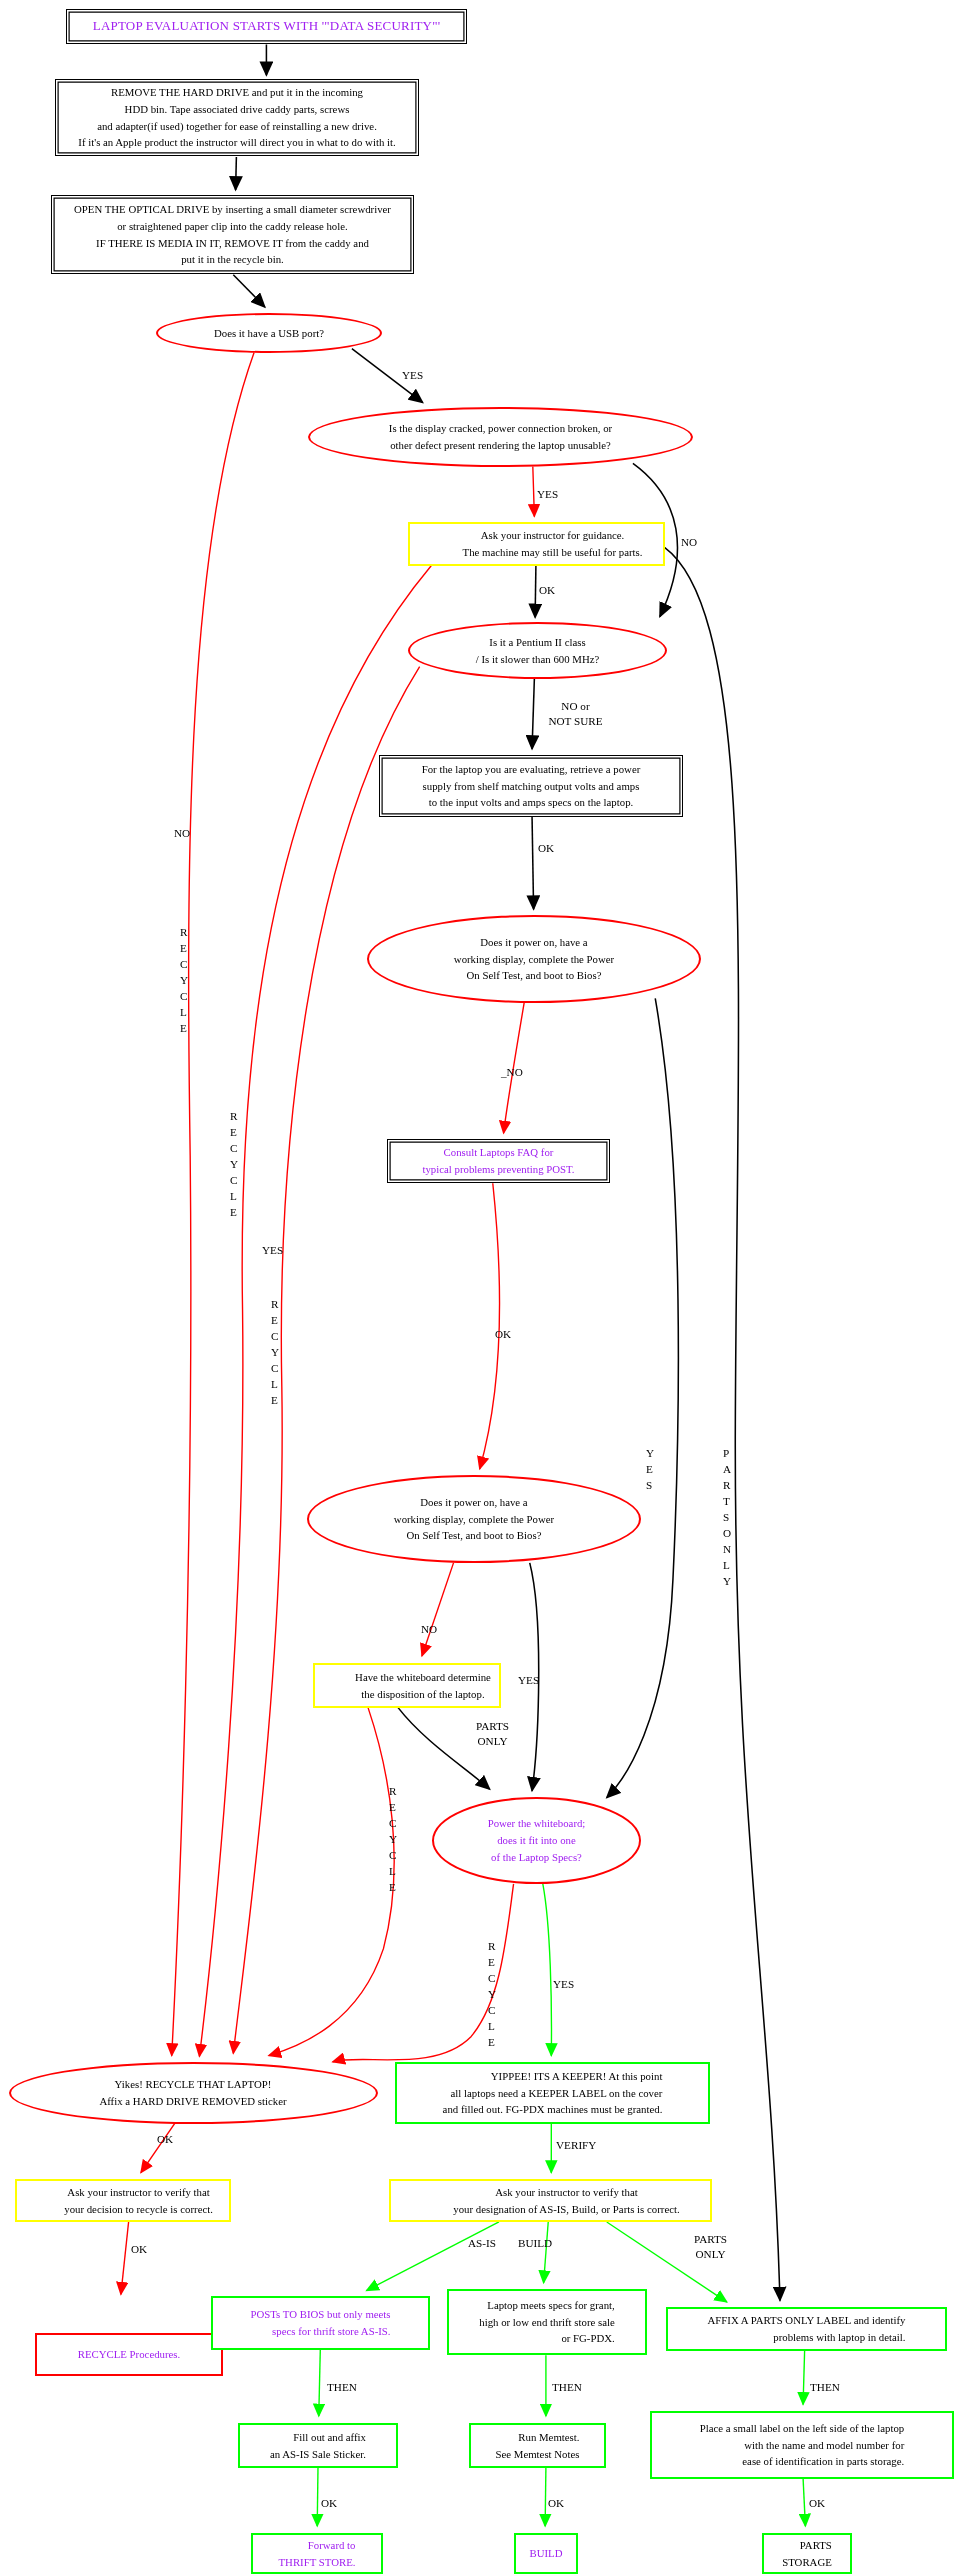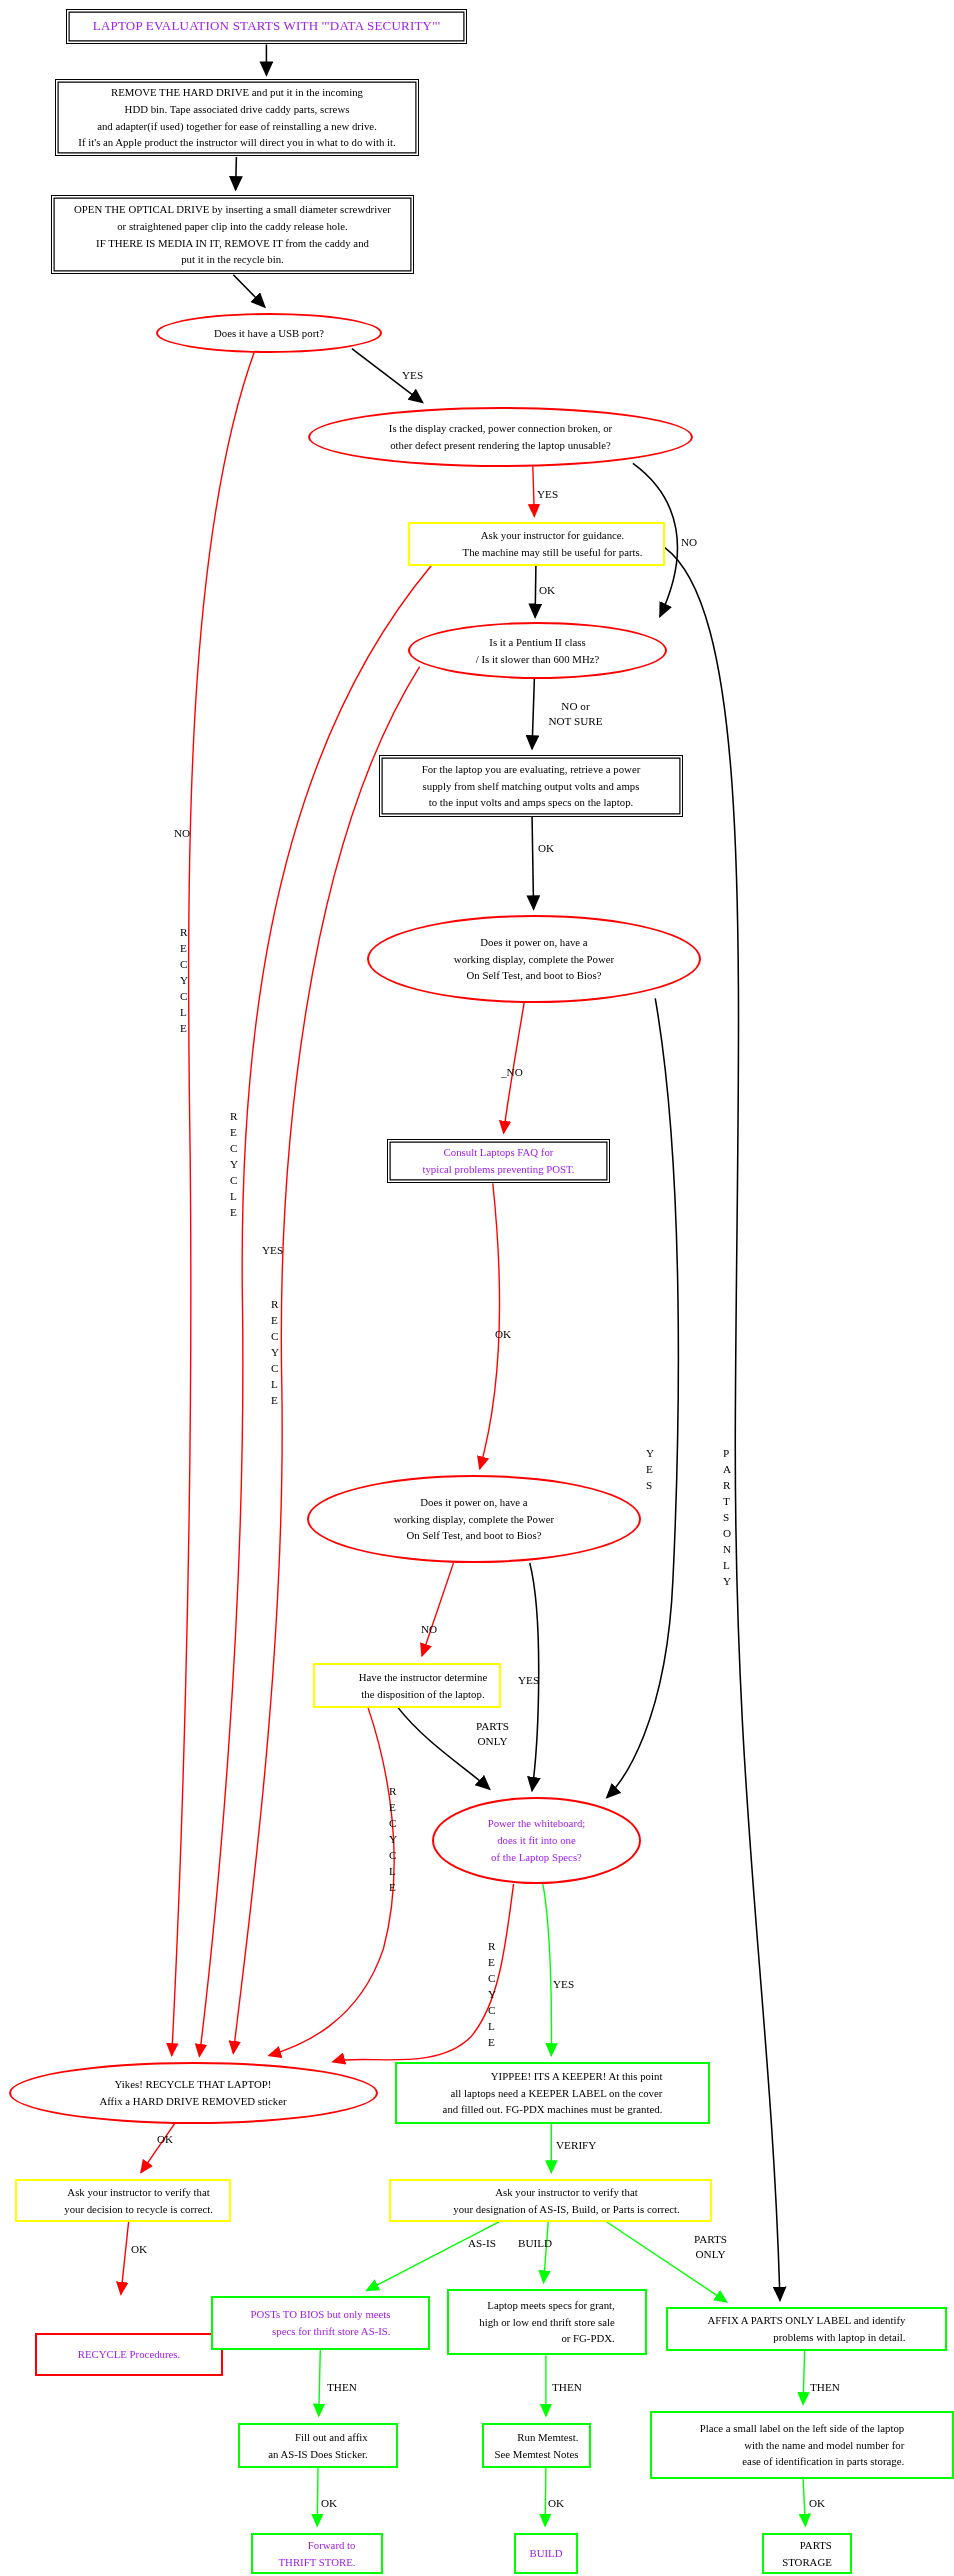--- a/index.html
+++ b/index.html
@@ -110,21 +110,21 @@
 working display, complete the Power
 On Self Test, and boot to Bios?</div>
 
   <div class="node dbl purple" style="left:387px;top:1139px;width:223px;height:44px">Consult Laptops FAQ for
 typical problems preventing POST.</div>
 
   <div class="node ellipse" style="left:307px;top:1475px;width:334px;height:88px">Does it power on, have a
 working display, complete the Power
 On Self Test, and boot to Bios?</div>
 
-  <div class="node yellow" style="left:313px;top:1663px;width:188px;height:45px">Have the instructor determine
+  <div class="node yellow" style="left:313px;top:1663px;width:188px;height:45px">Have the whiteboard determine
 the disposition of the laptop.</div>
 
   <div class="node ellipse purple" style="left:432px;top:1797px;width:209px;height:87px">Power the whiteboard;
 does it fit into one
 of the Laptop Specs?</div>
 
   <div class="node ellipse" style="left:8.5px;top:2062px;width:369px;height:62px">Yikes! RECYCLE THAT LAPTOP!
 Affix a HARD DRIVE REMOVED sticker</div>
 
   <div class="node green" style="left:395px;top:2062px;width:315px;height:62px">YIPPEE! ITS A KEEPER! At this point
@@ -143,23 +143,23 @@
 specs for thrift store AS-IS.</div>
 
   <div class="node green" style="left:666px;top:2307px;width:281px;height:44px">AFFIX A PARTS ONLY LABEL and identify
 problems with laptop in detail.</div>
 
   <div class="node green" style="left:447px;top:2289px;width:200px;height:66px">Laptop meets specs for grant,
 high or low end thrift store sale
 or FG-PDX.</div>
 
   <div class="node green" style="left:238px;top:2423px;width:160px;height:45px">Fill out and affix
-an AS-IS Does Sticker.</div>
-
-  <div class="node green" style="left:482px;top:2423px;width:109px;height:45px">Run Memtest.
+an AS-IS Sale Sticker.</div>
+
+  <div class="node green" style="left:469px;top:2423px;width:137px;height:45px">Run Memtest.
 See Memtest Notes</div>
 
   <div class="node green" style="left:650px;top:2411px;width:304px;height:68px">Place a small label on the left side of the laptop
 with the name and model number for
 ease of identification in parts storage.</div>
 
   <div class="node green purple" style="left:251px;top:2533px;width:132px;height:41px">Forward to
 THRIFT STORE.</div>
 
   <div class="node green purple" style="left:514px;top:2533px;width:64px;height:41px">BUILD</div>

